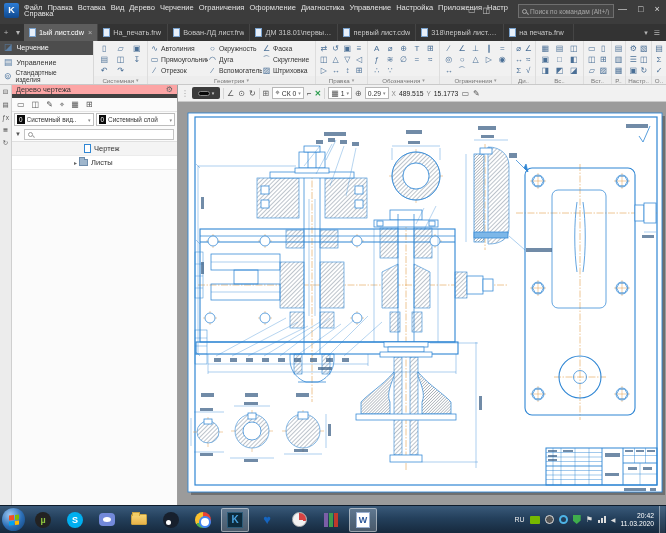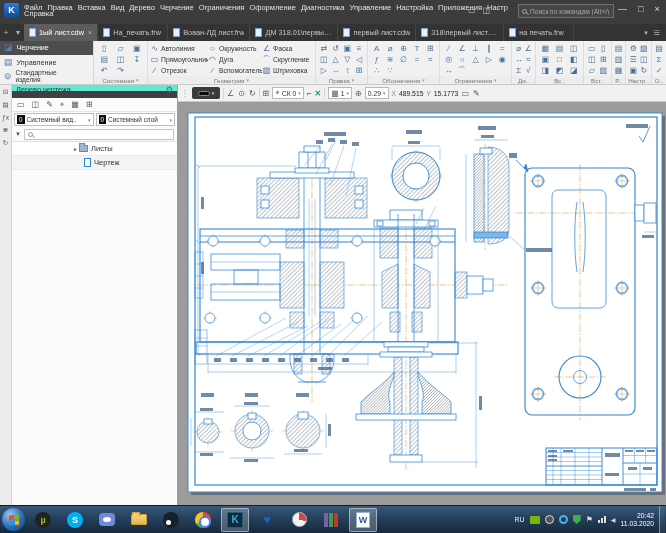--- a/index.html
+++ b/index.html
@@ -62,21 +62,21 @@
 .crt{font-size:5px;color:#888}
 .pb-dark .crt{color:#ccc}
 .pb-box{height:12px;background:#fff;border:1px solid #b8b8b8;display:flex;align-items:center;gap:2px;padding:0 2px;font-size:6.8px;color:#333}
 .pb-green{color:#2a9d4e;font-weight:bold;font-size:8px}
 .lblgray{color:#888;font-size:6.5px}
 .val{color:#222;font-size:6.8px}
 
 
 #leftstrip{position:absolute;left:0;top:85px;width:12px;height:420px;background:#ececec;border-right:1px solid #cfcfcf;display:flex;flex-direction:column;align-items:center;padding-top:3px;gap:5px;font-size:6.5px;color:#555}
 #treepanel{position:absolute;left:12px;top:85px;width:166px;height:420px;background:#fbfbfb;border-right:1px solid #9e9e9e;font-size:7.5px;color:#333}
-.tp-head{height:13px;background:#5eead4;border-bottom:7px solid #404040;display:flex;padding:0 4px;font-size:7.3px}
+.tp-head{height:13px;background:#fca5a5;border-bottom:4px solid #404040;display:flex;padding:0 4px;font-size:7.3px}
 .tp-head .ttl{flex:1;white-space:nowrap;overflow:hidden}
 .tp-head .gear{color:#666;font-size:8px}
 .tp-tools{height:14px;display:flex;align-items:center;gap:7px;padding:0 5px;color:#555;font-size:8px;border-bottom:1px solid #e4e4e4}
 .tp-combos{height:15px;display:flex;gap:2px;padding:1px 2px}
 .combo{flex:1;background:#fff;border:1px solid #bdbdbd;display:flex;align-items:center;gap:2px;padding:0 2px;font-size:6.4px;overflow:hidden;white-space:nowrap}
 .badge{background:#0a0a0a;color:#fff;font-size:6.3px;padding:0 2px;height:9px;line-height:9px;flex:none}
 .combo .c-lbl{flex:1;overflow:hidden}
 .tp-filter{height:15px;display:flex;align-items:center;gap:3px;padding:0 3px;border-bottom:1px solid #e0e0e0}
 .funnel{color:#555;font-size:6px}
 .tp-filter .inp{flex:1;height:11px;background:#fff;border:1px solid #c4c4c4;display:flex;align-items:center;padding:0 3px}
@@ -502,28 +502,28 @@
       <span class="c-lbl">Системный слой</span>
       <span class="crt">▾</span>
     </div>
   </div>
   <div class="tp-filter">
     <span class="funnel">▼</span>
     <div class="inp">
         <span class="mag" style="border-color:#999"></span>
       </div>
   </div>
+  <div class="trow" style="padding-left:72px">
+    <span class="docic"></span>
+    <span>Чертеж</span>
+  </div>
   <div class="trow" style="padding-left:62px;background:#fff">
     <span class="car">▸</span>
     <span class="folder"></span>
     <span>Листы</span>
-  </div>
-  <div class="trow" style="padding-left:72px">
-    <span class="docic"></span>
-    <span>Чертеж</span>
   </div>
 </div>
 
 <div id="canvas">
 <svg width="488" height="403" viewBox="0 0 488 403">
 <defs>
 <pattern id="hA" patternUnits="userSpaceOnUse" width="3" height="3" patternTransform="rotate(45)">
   <rect width="3" height="3" fill="#ffffff"></rect>
           <line x1="0" y1="0" x2="0" y2="3" stroke="#30455e" stroke-width="0.65"></line>
 </pattern>

